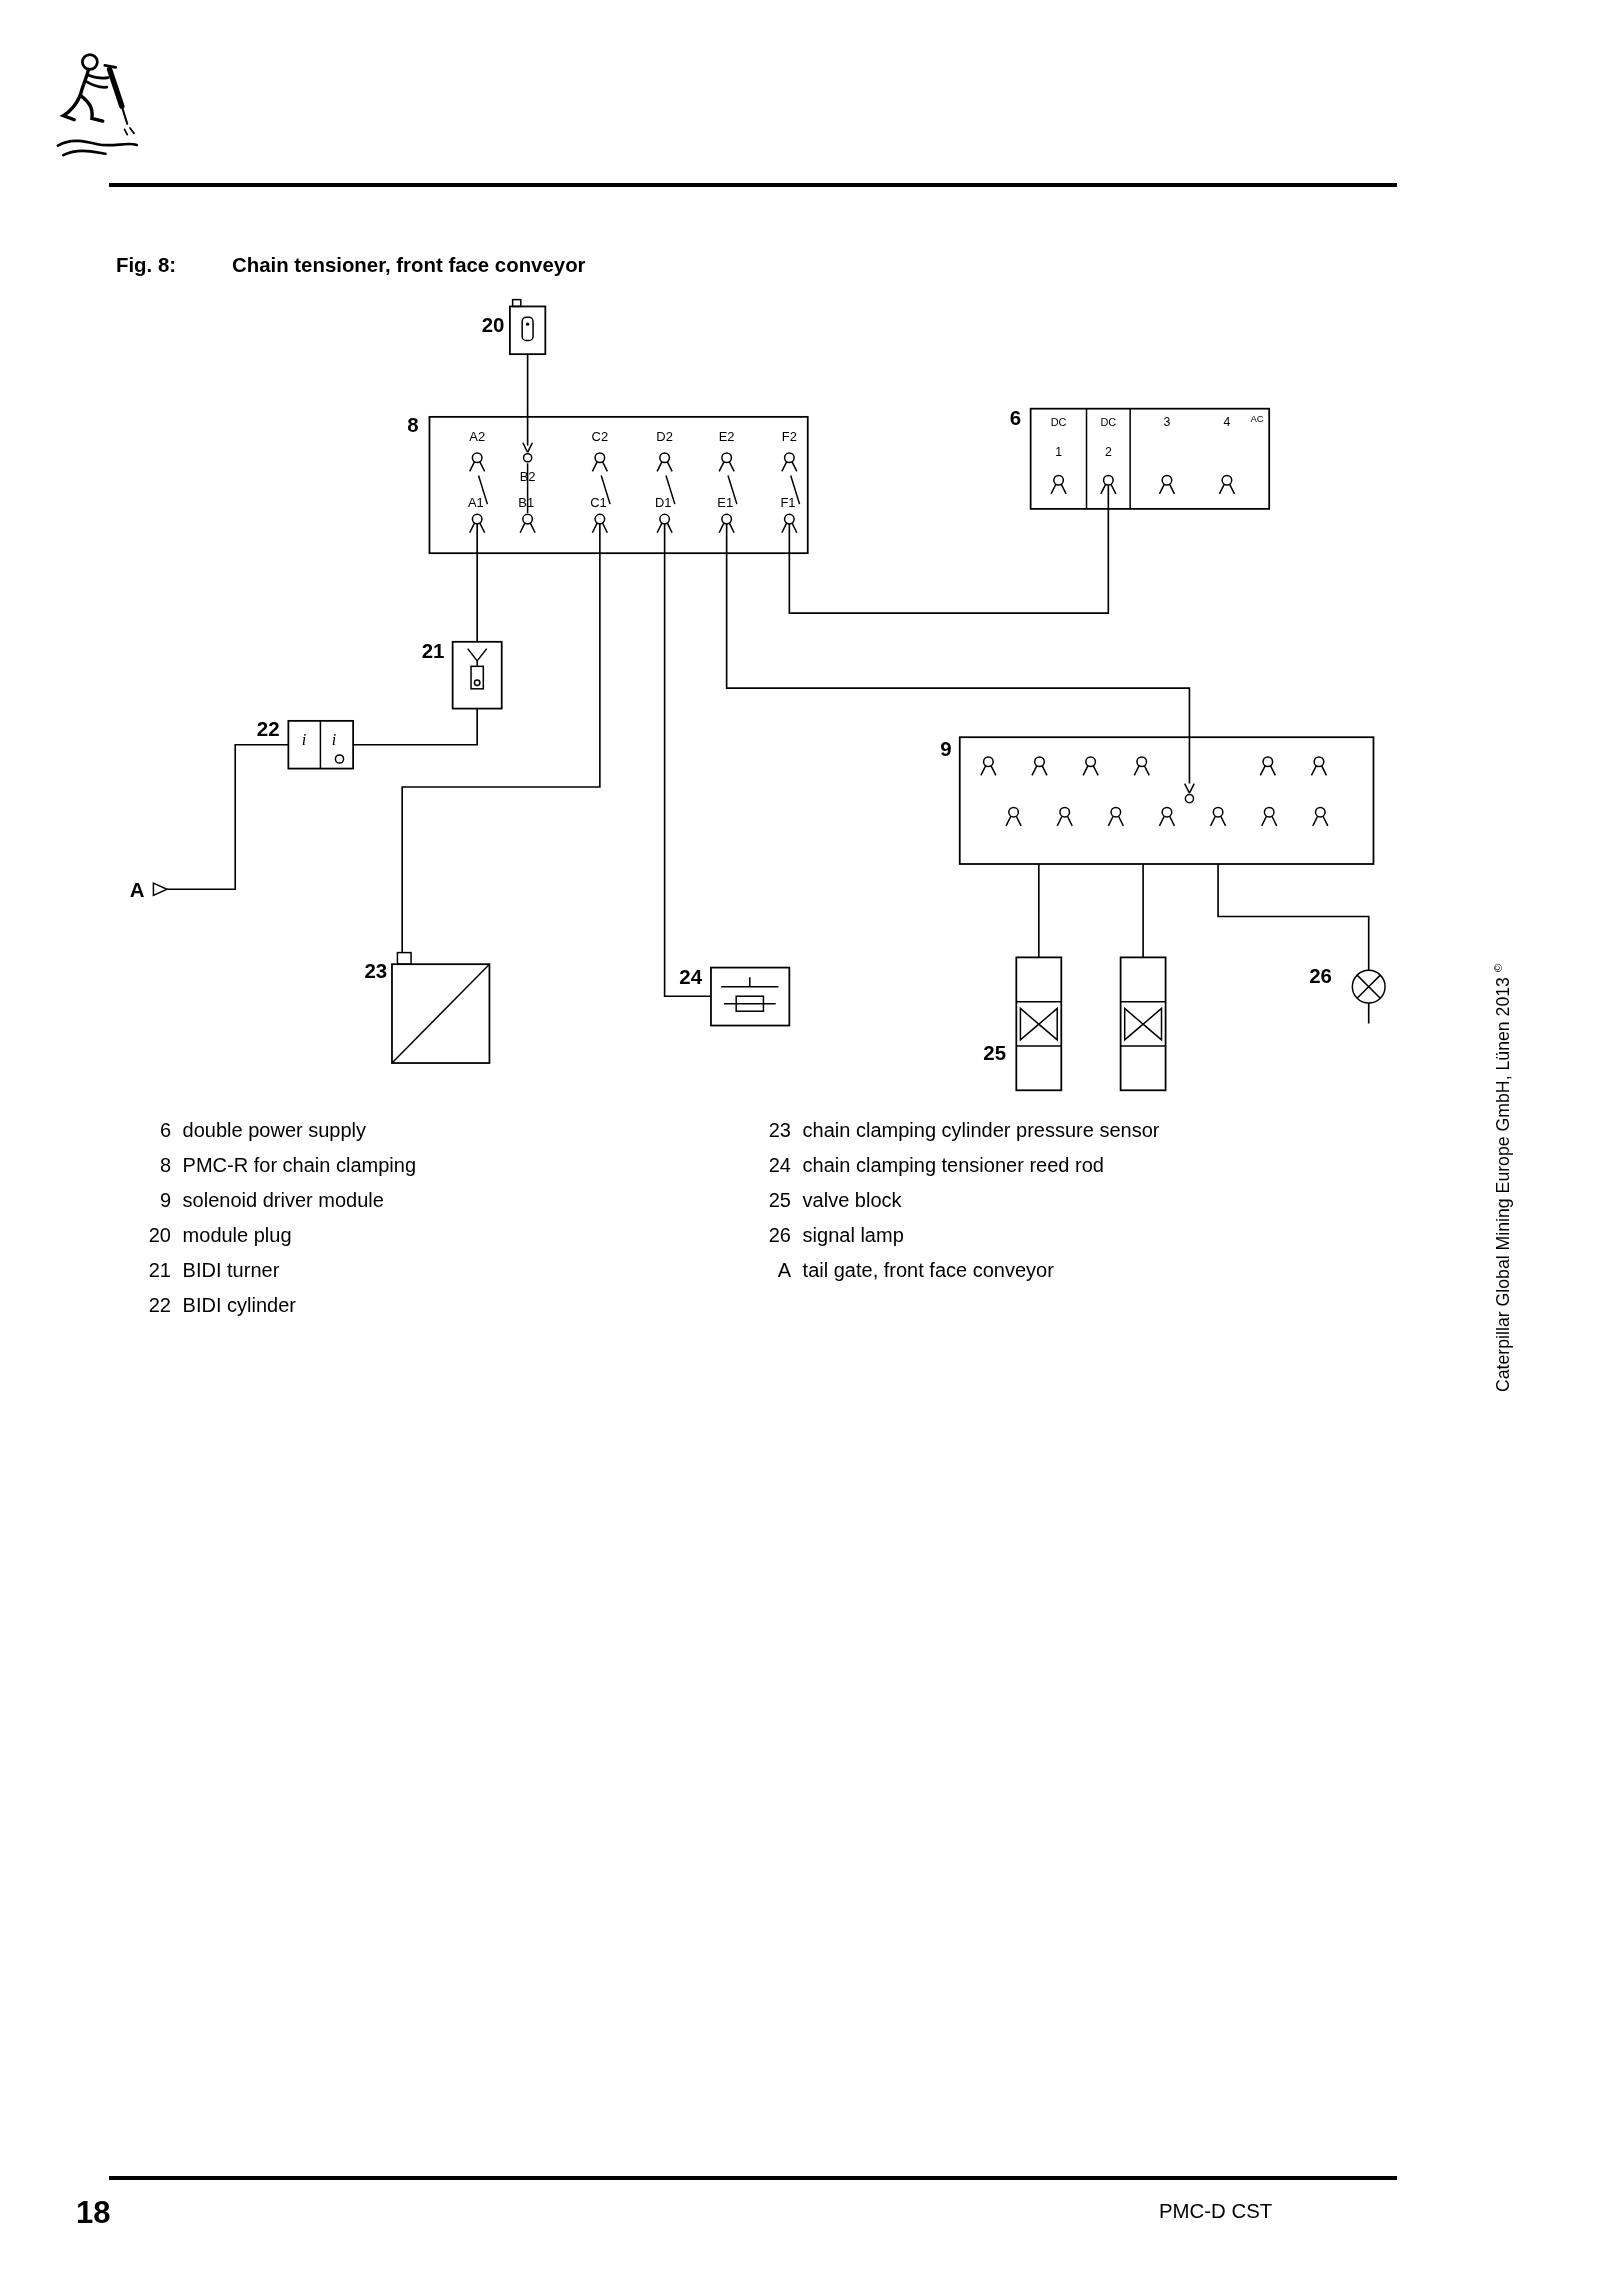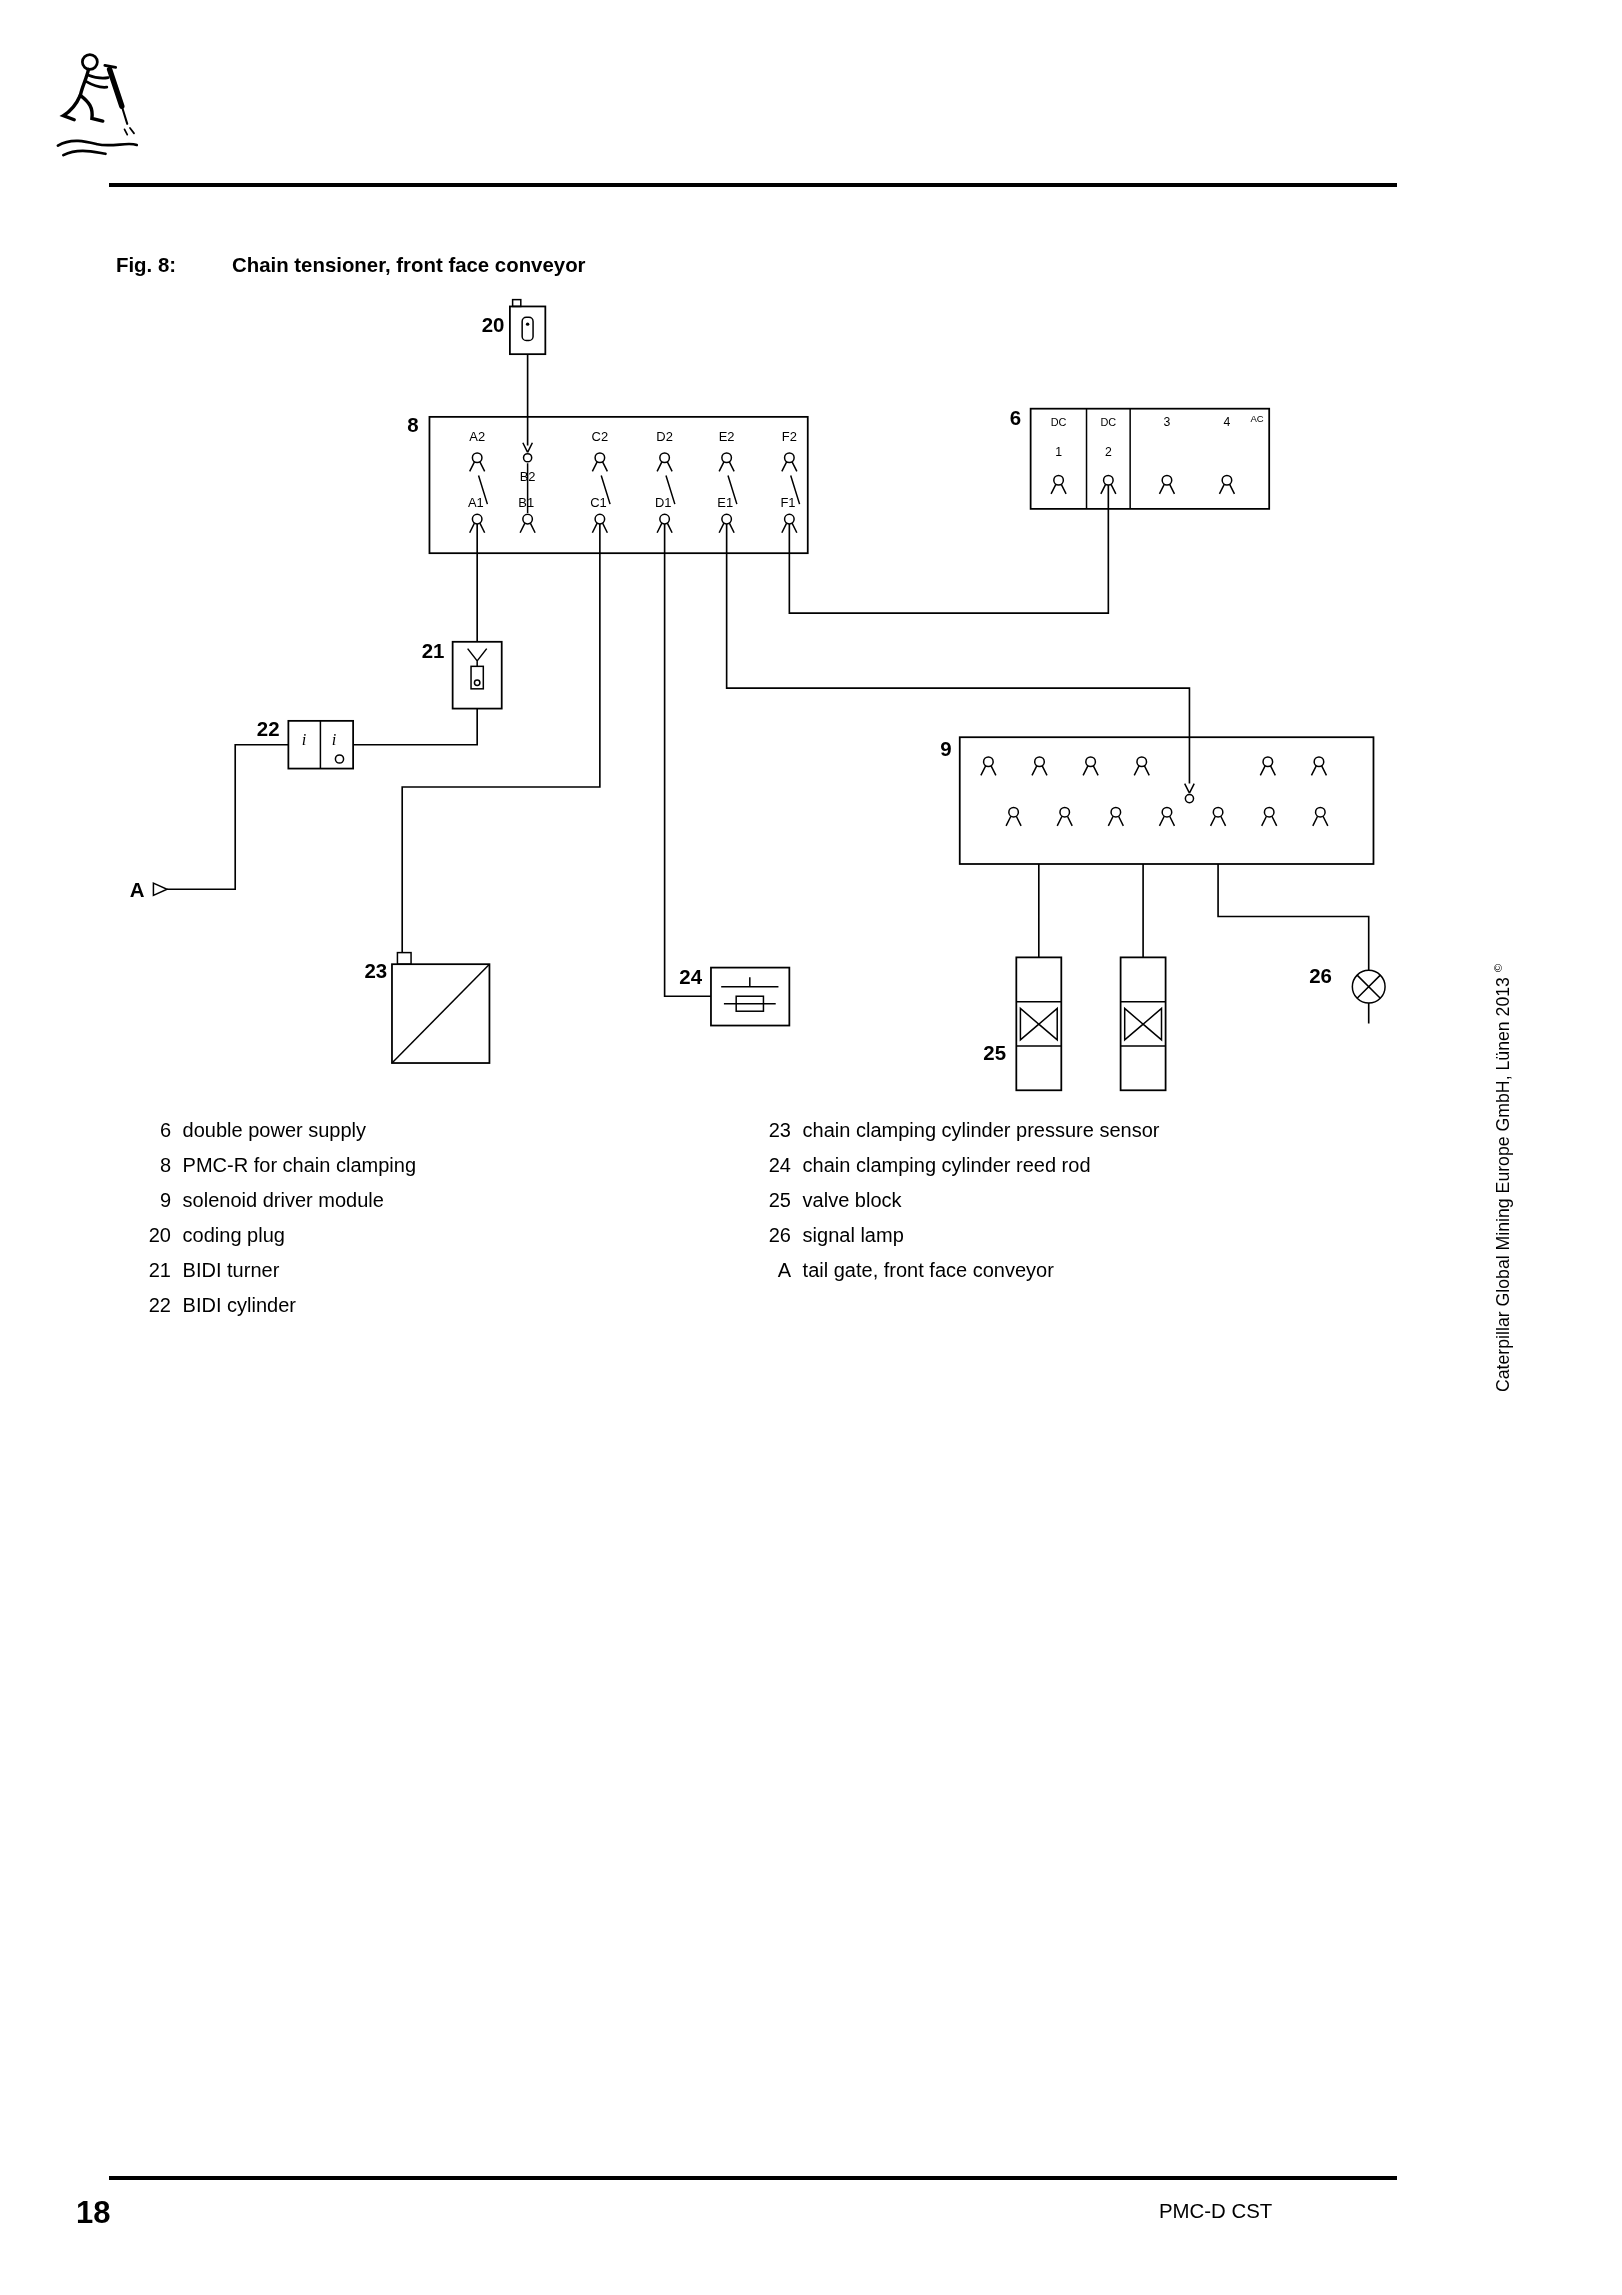--- a/index.html
+++ b/index.html
@@ -242,39 +242,39 @@
       <div class="legend-row">
           <span class="legend-num">8</span>
           <span>PMC-R for chain clamping</span>
         </div>
       <div class="legend-row">
           <span class="legend-num">9</span>
           <span>solenoid driver module</span>
         </div>
       <div class="legend-row">
           <span class="legend-num">20</span>
-          <span>coding plug</span>
+          <span>module plug</span>
         </div>
       <div class="legend-row">
           <span class="legend-num">21</span>
           <span>BIDI turner</span>
         </div>
       <div class="legend-row">
           <span class="legend-num">22</span>
           <span>BIDI cylinder</span>
         </div>
     </div>
     <div id="legend-col2" class="legend-col">
       <div class="legend-row">
           <span class="legend-num">23</span>
           <span>chain clamping cylinder pressure sensor</span>
         </div>
       <div class="legend-row">
           <span class="legend-num">24</span>
-          <span>chain clamping cylinder reed rod</span>
+          <span>chain clamping tensioner reed rod</span>
         </div>
       <div class="legend-row">
           <span class="legend-num">25</span>
           <span>valve block</span>
         </div>
       <div class="legend-row">
           <span class="legend-num">26</span>
           <span>signal lamp</span>
         </div>
       <div class="legend-row">

